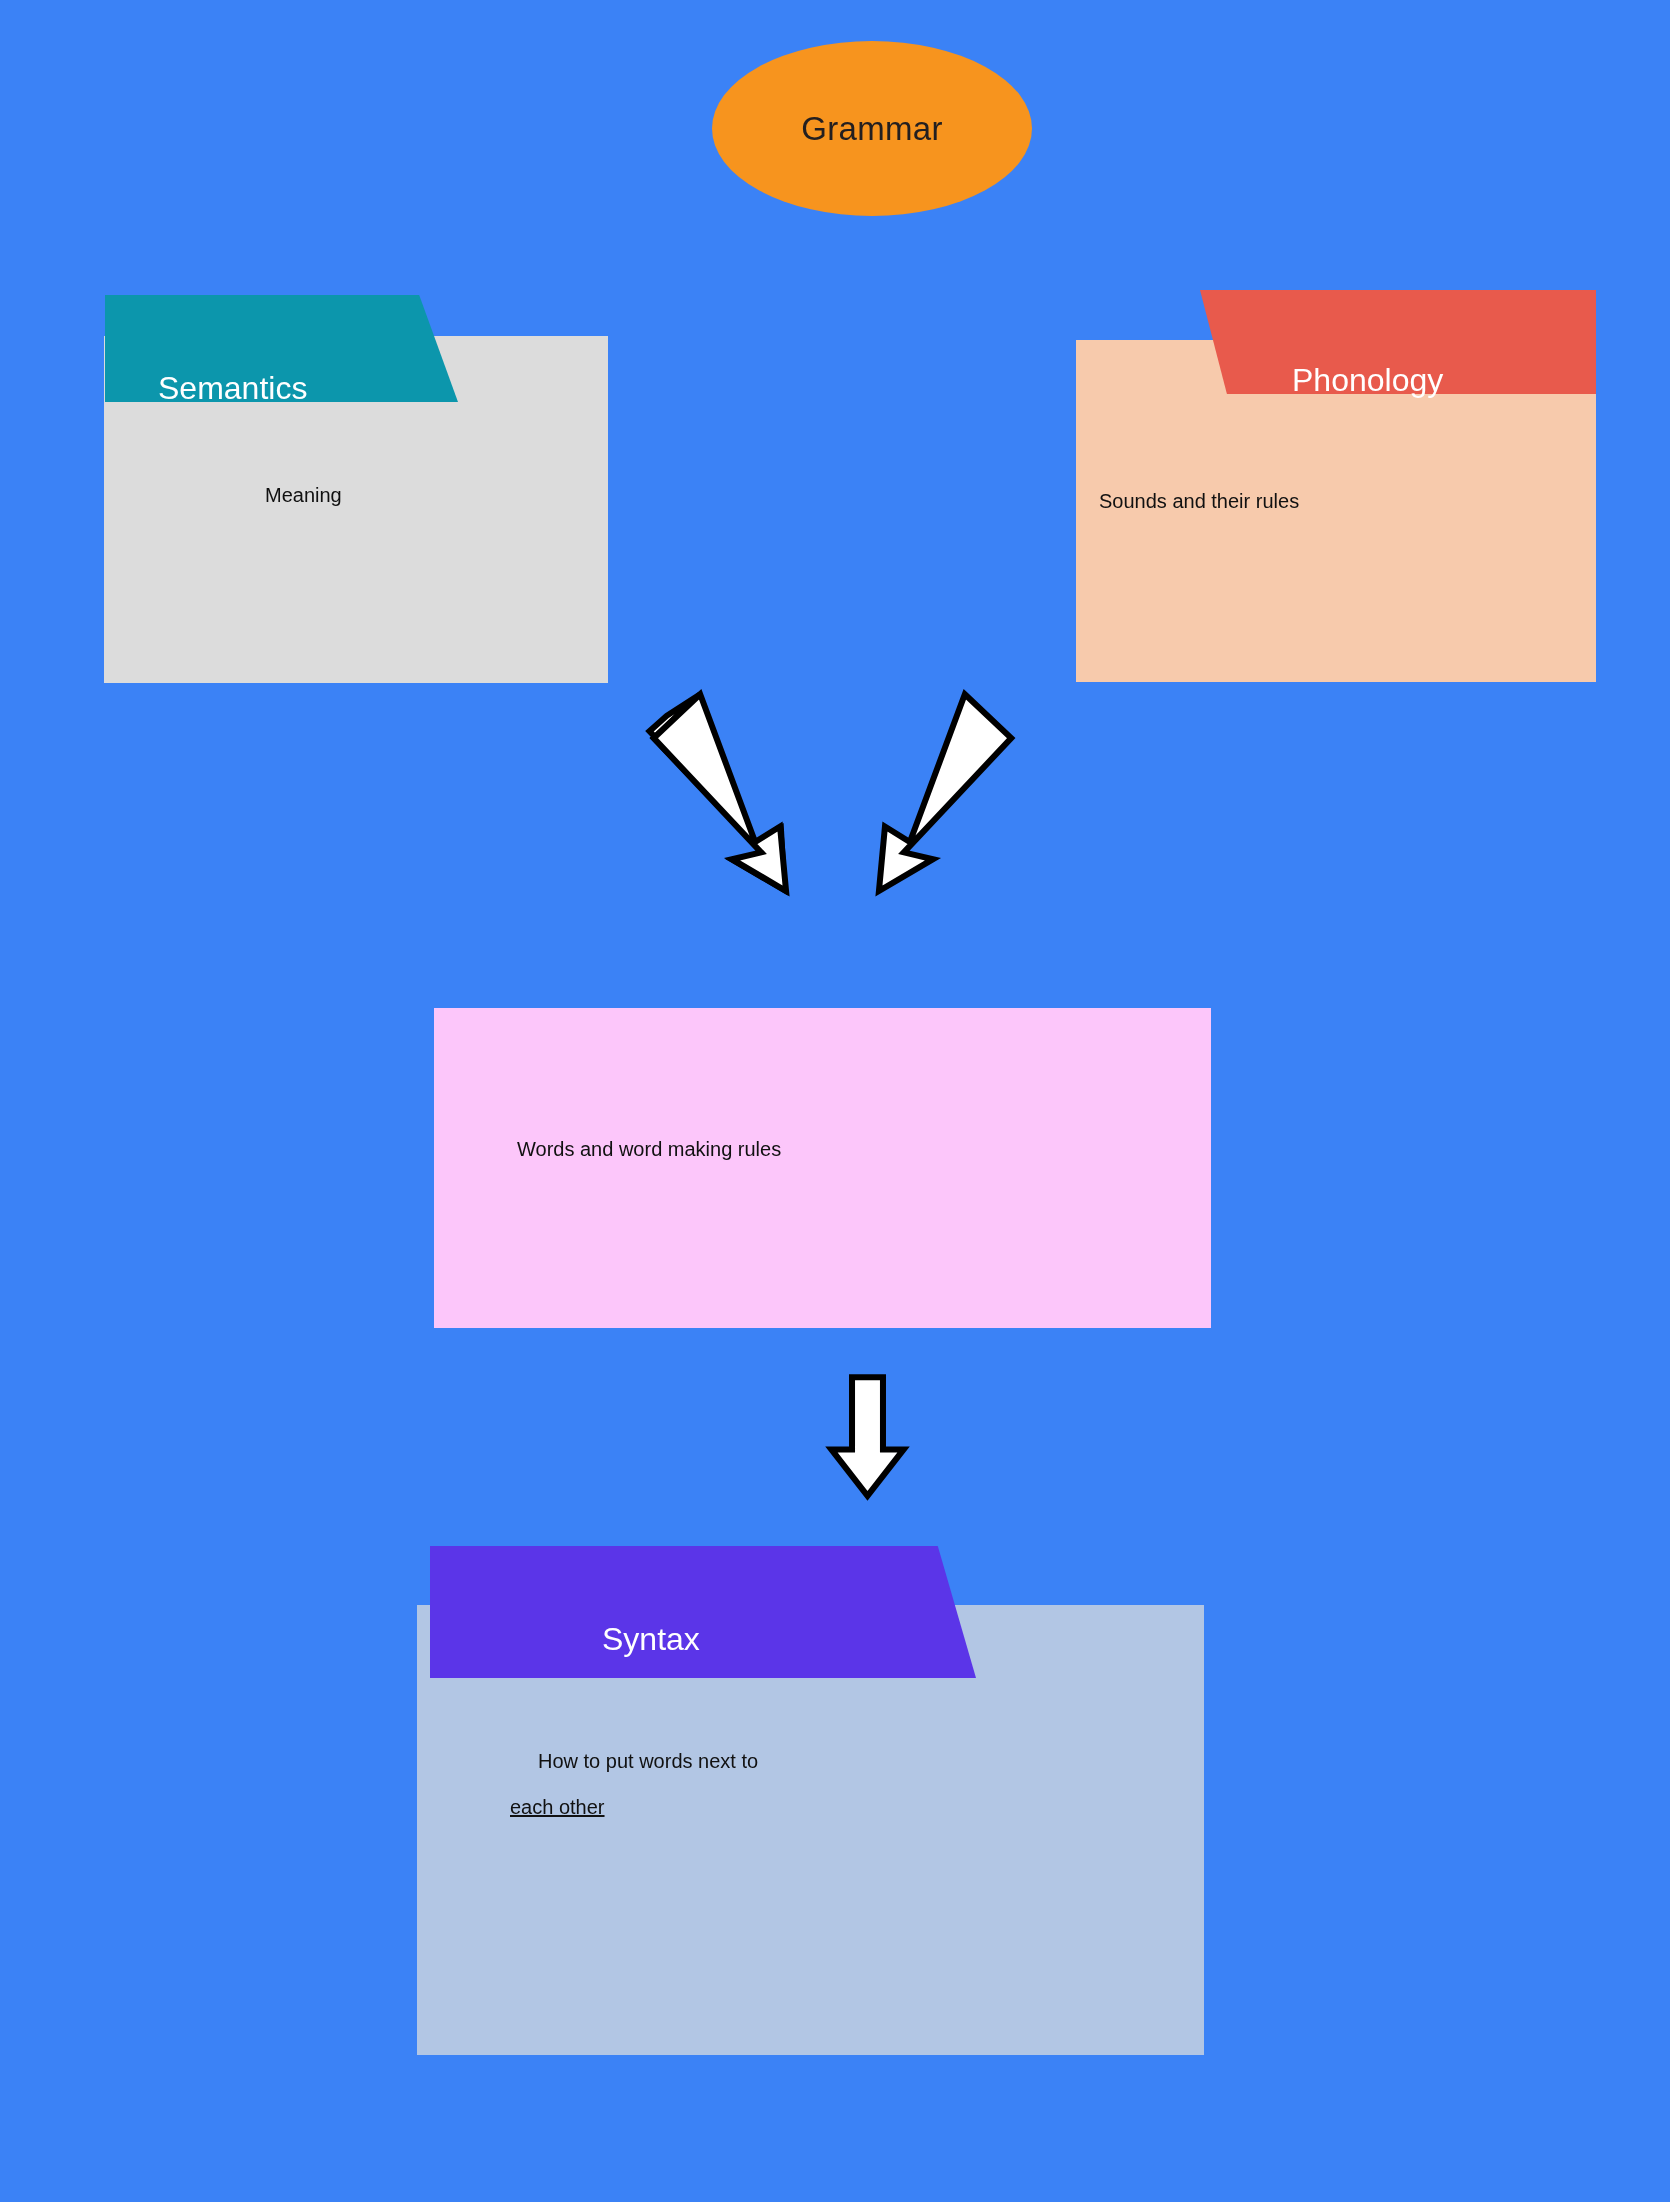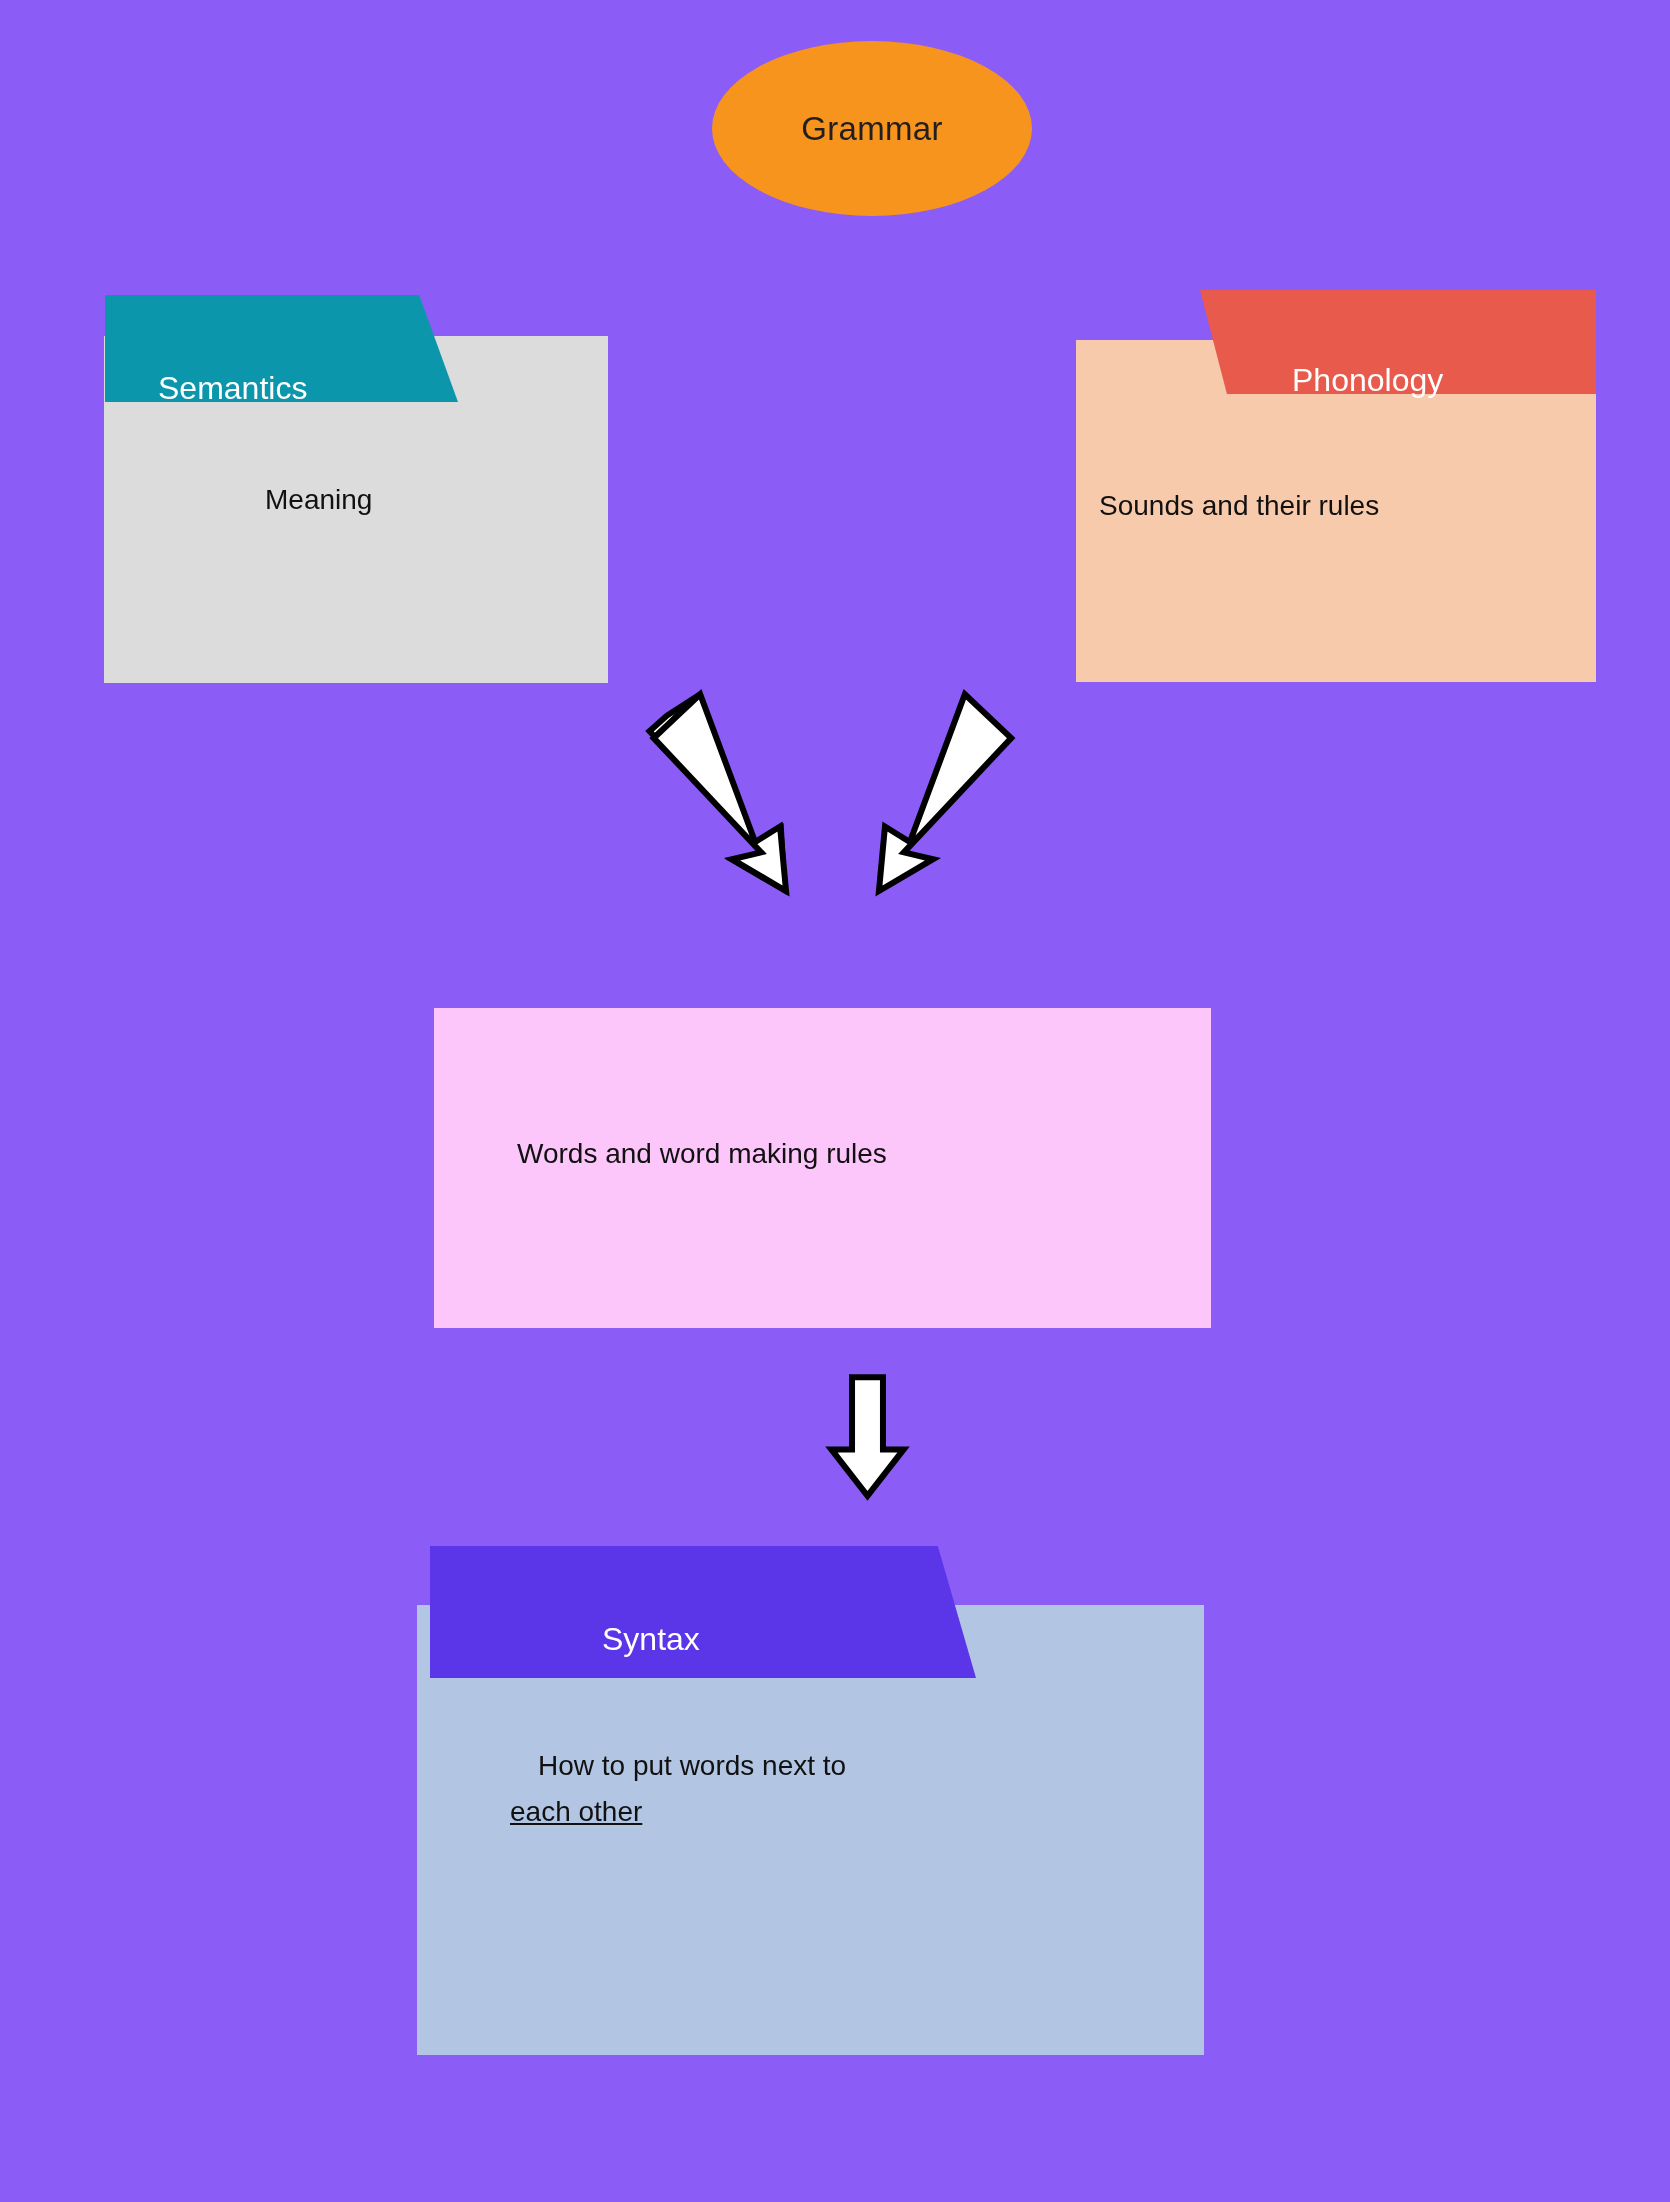--- a/index.html
+++ b/index.html
@@ -7,21 +7,21 @@
     padding: 0;
     background: #ffffff;
   }
   body {
     font-family: "Liberation Sans", sans-serif;
   }
   #canvas {
     position: relative;
     width: 1670px;
     height: 2203px;
-    background: #8b5cf6;
+    background: #3b82f6;
     overflow: hidden;
   }
 
   
   .grammar-ellipse {
     position: absolute;
     left: 712px;
     top: 41px;
     width: 320px;
     height: 175px;
@@ -47,21 +47,21 @@
   .card-header-label {
     position: absolute;
     color: #ffffff;
     font-size: 32px;
     white-space: nowrap;
     margin-top: 44px;
   }
   .card-text {
     position: absolute;
     color: #111111;
-    font-size: 28px;
+    font-size: 20px;
     white-space: nowrap;
   }
 
   
   #semantics-body {
     left: 104px;
     top: 336px;
     width: 504px;
     height: 347px;
     background: #DCDCDC;

